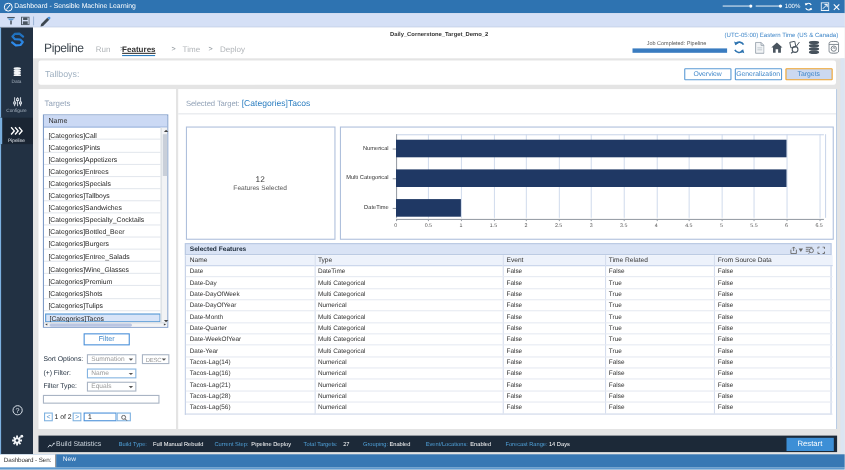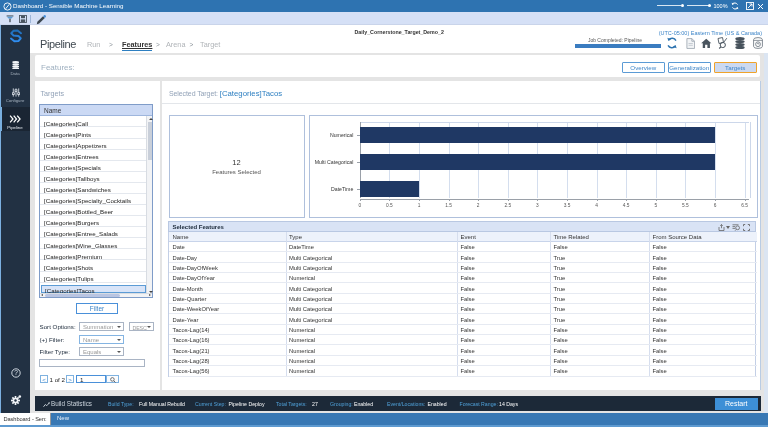--- a/index.html
+++ b/index.html
@@ -181,25 +181,25 @@
       <circle cx="9.8" cy="1.6" r="1.3" fill="#f0f3f7"></circle>
     </svg>
   </div>
 
   <div id="header" class="abs"></div>
   <div id="hdr-title" class="abs">Daily_Cornerstone_Target_Demo_2</div>
   <div id="hdr-tz" class="abs">(UTC-05:00) Eastern Time (US &amp; Canada)</div>
   <div id="pipeline-h" class="abs">Pipeline</div>
   <span class="crumb abs" style="left:87px">Run</span>
   <span class="csep abs" style="left:109px">&gt;</span>
-  <span class="crumb active abs" style="left:122px; border-bottom:1.5px solid #2d7fc1; padding-bottom:1px;text-decoration:underline;">Features</span>
+  <span class="crumb active abs" style="left:111px; border-bottom:1.5px solid #2d7fc1; padding-bottom:1px;text-decoration:underline;">Features</span>
   <span class="csep abs" style="left:156px">&gt;</span>
-  <span class="crumb abs" style="left:166px">Arena</span>
+  <span class="crumb abs" style="left:166px">Time</span>
   <span class="csep abs" style="left:189.5px">&gt;</span>
-  <span class="crumb abs" style="left:200px">Target</span>
+  <span class="crumb abs" style="left:200px">Deploy</span>
   <div id="job-lbl" class="abs">Job Completed: Pipeline</div>
   <div id="job-bar" class="abs"></div>
   <svg class="abs" style="left:666px;top:37px" width="12" height="12" viewBox="0 0 14 14">
     <path d="M11.6,4.2 A5,5 0 0 0 3.2,3.4" fill="none" stroke="#2e74b0" stroke-width="1.7"></path>
     <path d="M2.4,9.8 A5,5 0 0 0 10.8,10.6" fill="none" stroke="#2e74b0" stroke-width="1.7"></path>
     <path d="M1.6,0.8 L2.8,4.8 L6.2,2.6 Z" fill="#2e74b0"></path>
     <path d="M12.4,13.2 L11.2,9.2 L7.8,11.4 Z" fill="#2e74b0"></path>
   </svg>
   <svg class="abs" style="left:686px;top:37.5px" width="9" height="11" viewBox="0 0 10 12">
     <path d="M1,0.5 H6.5 L9.5,3.5 V11.5 H1 Z" fill="#f2f4f6" stroke="#9aa4ae" stroke-width="0.9"></path>
@@ -222,21 +222,21 @@
     <ellipse cx="5" cy="10.4" rx="4.7" ry="1.6" fill="#47525c"></ellipse>
   </svg>
   <svg class="abs" style="left:753px;top:37px" width="10" height="12" viewBox="0 0 10 12">
     <path d="M0.6,2.6 A4.4,2 0 0 1 9.4,2.6 V9.4 A4.4,2 0 0 1 0.6,9.4 Z" fill="none" stroke="#767f88" stroke-width="0.9"></path>
     <path d="M0.6,3.4 H9.4" stroke="#767f88" stroke-width="0.8"></path>
     <circle cx="5" cy="7.2" r="2.4" fill="none" stroke="#767f88" stroke-width="0.9"></circle>
     <path d="M4.2,7.2 A0.9,0.9 0 1 1 5.9,7.6" fill="none" stroke="#767f88" stroke-width="0.8"></path>
   </svg>
 
   <div id="featcard" class="abs"></div>
-  <div id="featlbl" class="abs">Features:</div>
+  <div id="featlbl" class="abs">Tallboys:</div>
   <div class="btn abs" style="left:622px; width:42.5px;">Overview</div>
   <div class="btn abs" style="left:668px; width:42.5px;">Generalization</div>
   <div class="btn abs" id="btn-targets" style="left:714px; width:42.5px;">Targets</div>
 
   <div id="tpanel" class="abs"></div>
   <div id="tlbl" class="abs">Targets</div>
   <div id="tlist" class="abs">
     <div id="tlist-hdr">Name</div>
     <div id="rows">
       <div class="trow" style="top:11.4px">[Categories]Call</div>

